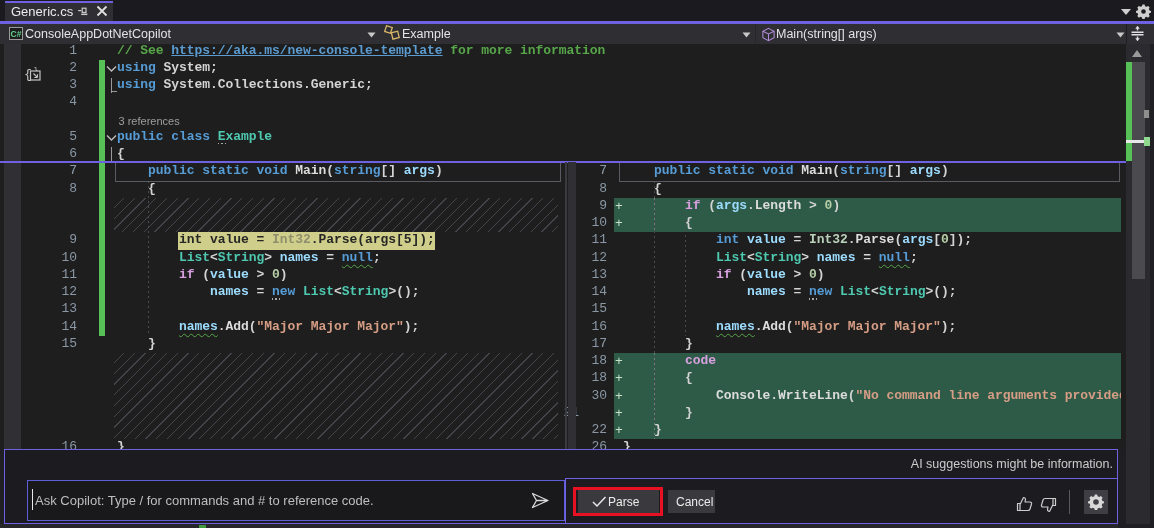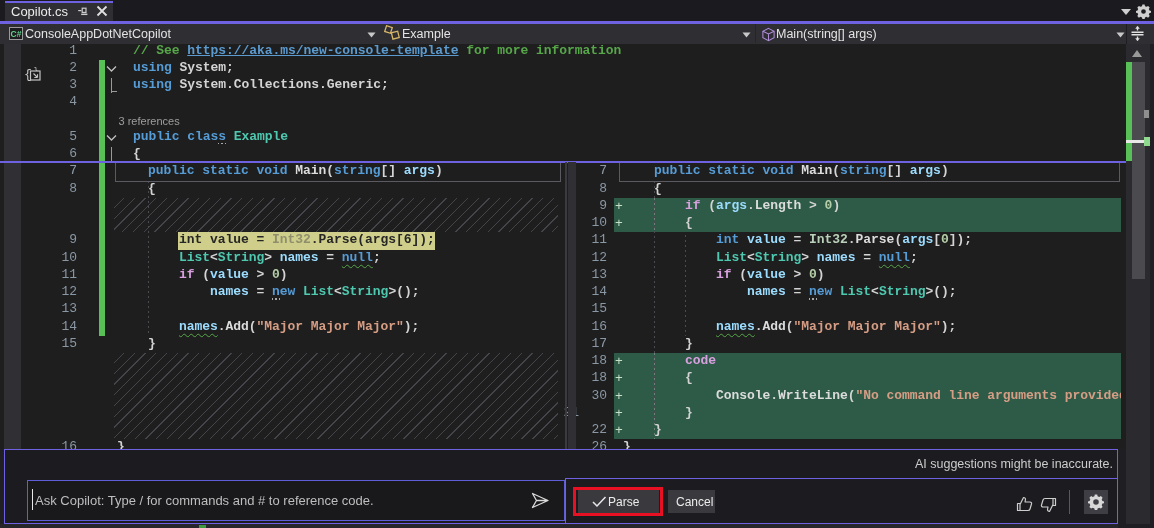--- a/index.html
+++ b/index.html
@@ -6,21 +6,21 @@
 .abs { position:absolute; }
 .crow { position:absolute; height:17.25px; line-height:17.25px; font:bold 13px "Liberation Mono",monospace; white-space:pre; letter-spacing:-0.05px; }
 .lnum { position:absolute; height:17.25px; line-height:17.25px; font:13px "Liberation Mono",monospace; color:#8A98A5; text-align:right; }
 svg { display:block; }
 .wavy { text-decoration:underline wavy #57A64A; text-decoration-thickness:1px; text-underline-offset:3px; }
 </style></head>
 <body>
 
 <div class="abs" style="left:0;top:0;width:1154px;height:23px;background:#1B1B1F"></div>
 <div class="abs" style="left:5px;top:1px;width:108px;height:20px;background:#2E2E33;border-top:2.5px solid #6E62E2"></div>
-<div class="abs" style="left:11px;top:3px;height:17px;line-height:17px;font-size:13px;color:#ECECEC">Copilot.cs</div>
+<div class="abs" style="left:11px;top:3px;height:17px;line-height:17px;font-size:13px;color:#ECECEC">Generic.cs</div>
 <div class="abs" style="left:78px;top:6px">
     <svg width="11" height="11" viewBox="0 0 11 11">
       <g stroke="#CCCCCC" fill="none">
         <path d="M0.2 4.6 L3.4 4.6" stroke-width="1.2"></path>
         <rect x="4.2" y="2.2" width="3.8" height="4.2" stroke-width="1.2"></rect>
         <path d="M3.2 8.3 L9.4 8.3" stroke-width="1.5"></path>
       </g>
     </svg>
   </div>
 <div class="abs" style="left:96px;top:5px">
@@ -182,31 +182,31 @@
  <div style="position:absolute;left:148px;top:180.5px;width:1px;height:155.25px;background:repeating-linear-gradient(180deg,#4A4A50 0 2px,transparent 2px 5px)"></div>
  <div style="position:absolute;left:654px;top:180.5px;width:1px;height:241.5px;background:repeating-linear-gradient(180deg,#4A4A50 0 2px,transparent 2px 5px)"></div>
  <div style="position:absolute;left:685px;top:215.0px;width:1px;height:120.75px;background:repeating-linear-gradient(180deg,#4A4A50 0 2px,transparent 2px 5px)"></div>
  <div style="position:absolute;left:654px;top:197.75px;width:1px;height:34.5px;background:repeating-linear-gradient(180deg,#70817A 0 2px,transparent 2px 5px)"></div>
  <div style="position:absolute;left:654px;top:353.0px;width:1px;height:86.25px;background:repeating-linear-gradient(180deg,#70817A 0 2px,transparent 2px 5px)"></div>
 
  <div style="position:absolute;left:218px;top:142.75px;width:9px;height:1.5px;background:repeating-linear-gradient(90deg,#A8A8A8 0 1.4px,transparent 1.4px 3.4px)"></div>
  <div style="position:absolute;left:272px;top:298.0px;width:9px;height:1.5px;background:repeating-linear-gradient(90deg,#A8A8A8 0 1.4px,transparent 1.4px 3.4px)"></div>
  <div style="position:absolute;left:809px;top:298.0px;width:9px;height:1.5px;background:repeating-linear-gradient(90deg,#A8A8A8 0 1.4px,transparent 1.4px 3.4px)"></div>
 
- <div style="position:absolute;left:16px;top:0;width:1126px;height:401px;overflow:hidden">
+ <div style="position:absolute;left:0;top:0;width:1126px;height:401px;overflow:hidden">
         <div class="crow" style="left:117px;top:42.5px;"><span style="color:#57A64A">//&nbsp;See&nbsp;</span><span style="color:#5B9BD0;text-decoration:underline">https://aka.ms/new-console-template</span><span style="color:#57A64A">&nbsp;for&nbsp;more&nbsp;information</span></div>
         <div class="crow" style="left:117px;top:59.75px;"><span style="color:#569CD6">using</span><span style="color:#D4D4D4">&nbsp;System;</span></div>
         <div class="crow" style="left:117px;top:128.75px;"><span style="color:#569CD6">public</span><span style="color:#D4D4D4">&nbsp;</span><span style="color:#569CD6">class</span><span style="color:#D4D4D4">&nbsp;</span><span style="color:#4EC9B0">Example</span></div>
         <div class="crow" style="left:117px;top:77.0px;"><span style="color:#569CD6">using</span><span style="color:#D4D4D4">&nbsp;System.Collections.Generic;</span></div>
         <div class="crow" style="left:117px;top:146.0px;"><span style="color:#D4D4D4">{</span></div>
       </div>
  <div style="position:absolute;left:0;top:0;width:561px;height:528px;overflow:hidden">
         <div class="crow" style="left:117px;top:163.25px;"><span style="color:#D4D4D4">&nbsp;&nbsp;&nbsp;&nbsp;</span><span style="color:#569CD6">public&nbsp;static&nbsp;void&nbsp;</span><span style="color:#DCDCDC">Main</span><span style="color:#D4D4D4">(</span><span style="color:#569CD6">string</span><span style="color:#D4D4D4">[]&nbsp;</span><span style="color:#9CDCFE">args</span><span style="color:#D4D4D4">)</span></div>
         <div class="crow" style="left:117px;top:180.5px;"><span style="color:#D4D4D4">&nbsp;&nbsp;&nbsp;&nbsp;{</span></div>
-        <div class="crow" style="left:117px;top:232.25px;"><span style="color:#262626">&nbsp;&nbsp;&nbsp;&nbsp;&nbsp;&nbsp;&nbsp;&nbsp;int&nbsp;value&nbsp;=&nbsp;</span><span style="color:#8F8F6E">Int32</span><span style="color:#262626">.Parse(args[6]);</span></div>
+        <div class="crow" style="left:117px;top:232.25px;"><span style="color:#262626">&nbsp;&nbsp;&nbsp;&nbsp;&nbsp;&nbsp;&nbsp;&nbsp;int&nbsp;value&nbsp;=&nbsp;</span><span style="color:#8F8F6E">Int32</span><span style="color:#262626">.Parse(args[5]);</span></div>
         <div class="crow" style="left:117px;top:249.5px;"><span style="color:#D4D4D4">&nbsp;&nbsp;&nbsp;&nbsp;&nbsp;&nbsp;&nbsp;&nbsp;</span><span style="color:#4EC9B0">List</span><span style="color:#D4D4D4">&lt;</span><span style="color:#4EC9B0">String</span><span style="color:#D4D4D4">&gt;&nbsp;</span><span style="color:#9CDCFE">names</span><span style="color:#D4D4D4">&nbsp;=&nbsp;</span><span style="color:#569CD6" class="wavy">null</span><span style="color:#D4D4D4">;</span></div>
         <div class="crow" style="left:117px;top:266.75px;"><span style="color:#D4D4D4">&nbsp;&nbsp;&nbsp;&nbsp;&nbsp;&nbsp;&nbsp;&nbsp;</span><span style="color:#D8A0DF">if</span><span style="color:#D4D4D4">&nbsp;(</span><span style="color:#9CDCFE">value</span><span style="color:#D4D4D4">&nbsp;&gt;&nbsp;</span><span style="color:#B5CEA8">0</span><span style="color:#D4D4D4">)</span></div>
         <div class="crow" style="left:117px;top:284.0px;"><span style="color:#D4D4D4">&nbsp;&nbsp;&nbsp;&nbsp;&nbsp;&nbsp;&nbsp;&nbsp;&nbsp;&nbsp;&nbsp;&nbsp;</span><span style="color:#9CDCFE">names</span><span style="color:#D4D4D4">&nbsp;=&nbsp;</span><span style="color:#569CD6">new</span><span style="color:#D4D4D4">&nbsp;</span><span style="color:#4EC9B0">List</span><span style="color:#D4D4D4">&lt;</span><span style="color:#4EC9B0">String</span><span style="color:#D4D4D4">&gt;();</span></div>
         <div class="crow" style="left:117px;top:318.5px;"><span style="color:#D4D4D4">&nbsp;&nbsp;&nbsp;&nbsp;&nbsp;&nbsp;&nbsp;&nbsp;</span><span style="color:#9CDCFE" class="wavy">names</span><span style="color:#D4D4D4">.</span><span style="color:#DCDCDC">Add</span><span style="color:#D4D4D4">(</span><span style="color:#D69D85">"Major&nbsp;Major&nbsp;Major"</span><span style="color:#D4D4D4">);</span></div>
         <div class="crow" style="left:117px;top:335.75px;"><span style="color:#D4D4D4">&nbsp;&nbsp;&nbsp;&nbsp;}</span></div>
         <div class="crow" style="left:117px;top:439.25px;"><span style="color:#D4D4D4">}</span></div>
       </div>
  <div style="position:absolute;left:623px;top:0;width:498px;height:528px;overflow:hidden">
         <div class="crow" style="left:0px;top:163.25px;"><span style="color:#D4D4D4">&nbsp;&nbsp;&nbsp;&nbsp;</span><span style="color:#569CD6">public&nbsp;static&nbsp;void&nbsp;</span><span style="color:#DCDCDC">Main</span><span style="color:#D4D4D4">(</span><span style="color:#569CD6">string</span><span style="color:#D4D4D4">[]&nbsp;</span><span style="color:#9CDCFE">args</span><span style="color:#D4D4D4">)</span></div>
         <div class="crow" style="left:0px;top:180.5px;"><span style="color:#D4D4D4">&nbsp;&nbsp;&nbsp;&nbsp;{</span></div>
@@ -240,21 +240,21 @@
 <div class="abs" style="left:1150px;top:44px;width:4px;height:405px;background:#202024"></div>
 <div class="abs" style="left:1132px;top:50px;width:0;height:0;border-left:5.5px solid transparent;border-right:5.5px solid transparent;border-bottom:7px solid #999"></div>
 <div class="abs" style="left:1131.5px;top:62px;width:13.5px;height:217px;background:#4A4A4F"></div>
 <div class="abs" style="left:1126px;top:62px;width:5.5px;height:99px;background:#57C158"></div>
 <div class="abs" style="left:1144px;top:110px;width:5px;height:8px;background:#8F8F8F"></div>
 <div class="abs" style="left:1126px;top:139.5px;width:18px;height:3px;background:#E8E8E8"></div>
 <div class="abs" style="left:1144px;top:137px;width:6px;height:8.5px;background:#8FD98F"></div>
 
 <div class="abs" style="left:0;top:449px;width:1154px;height:79px;background:#202024"></div>
 <div class="abs" style="left:4px;top:449px;width:1114px;height:74.5px;border:1.5px solid #6E62E2;background:#1C1C20"></div>
-<div class="abs" style="left:0px;top:456px;width:1113px;height:16px;line-height:16px;font-size:12.5px;color:#CCCCCC;text-align:right">AI suggestions might be inaccurate.</div>
+<div class="abs" style="left:0px;top:456px;width:1113px;height:16px;line-height:16px;font-size:12.5px;color:#CCCCCC;text-align:right">AI suggestions might be information.</div>
 
 <div class="abs" style="left:27px;top:480px;width:538px;height:41px;border:1px solid #5E5ED8;background:#19191C"></div>
 <div class="abs" style="left:31.5px;top:489px;width:1.2px;height:21px;background:#E8E8E8"></div>
 <div class="abs" style="left:35px;top:492px;height:17px;line-height:17px;font-size:13px;color:#BEBEBE">Ask Copilot: Type / for commands and # to reference code.</div>
 <div class="abs" style="left:531px;top:492px">
     <svg width="19" height="17" viewBox="0 0 19 17">
       <path d="M1.5 1.5 L17 8.5 L1.5 15.5 L5.5 8.5 Z M5.5 8.5 L17 8.5" fill="none" stroke="#DADADA" stroke-width="1.3" stroke-linejoin="round"></path>
     </svg>
   </div>
 

